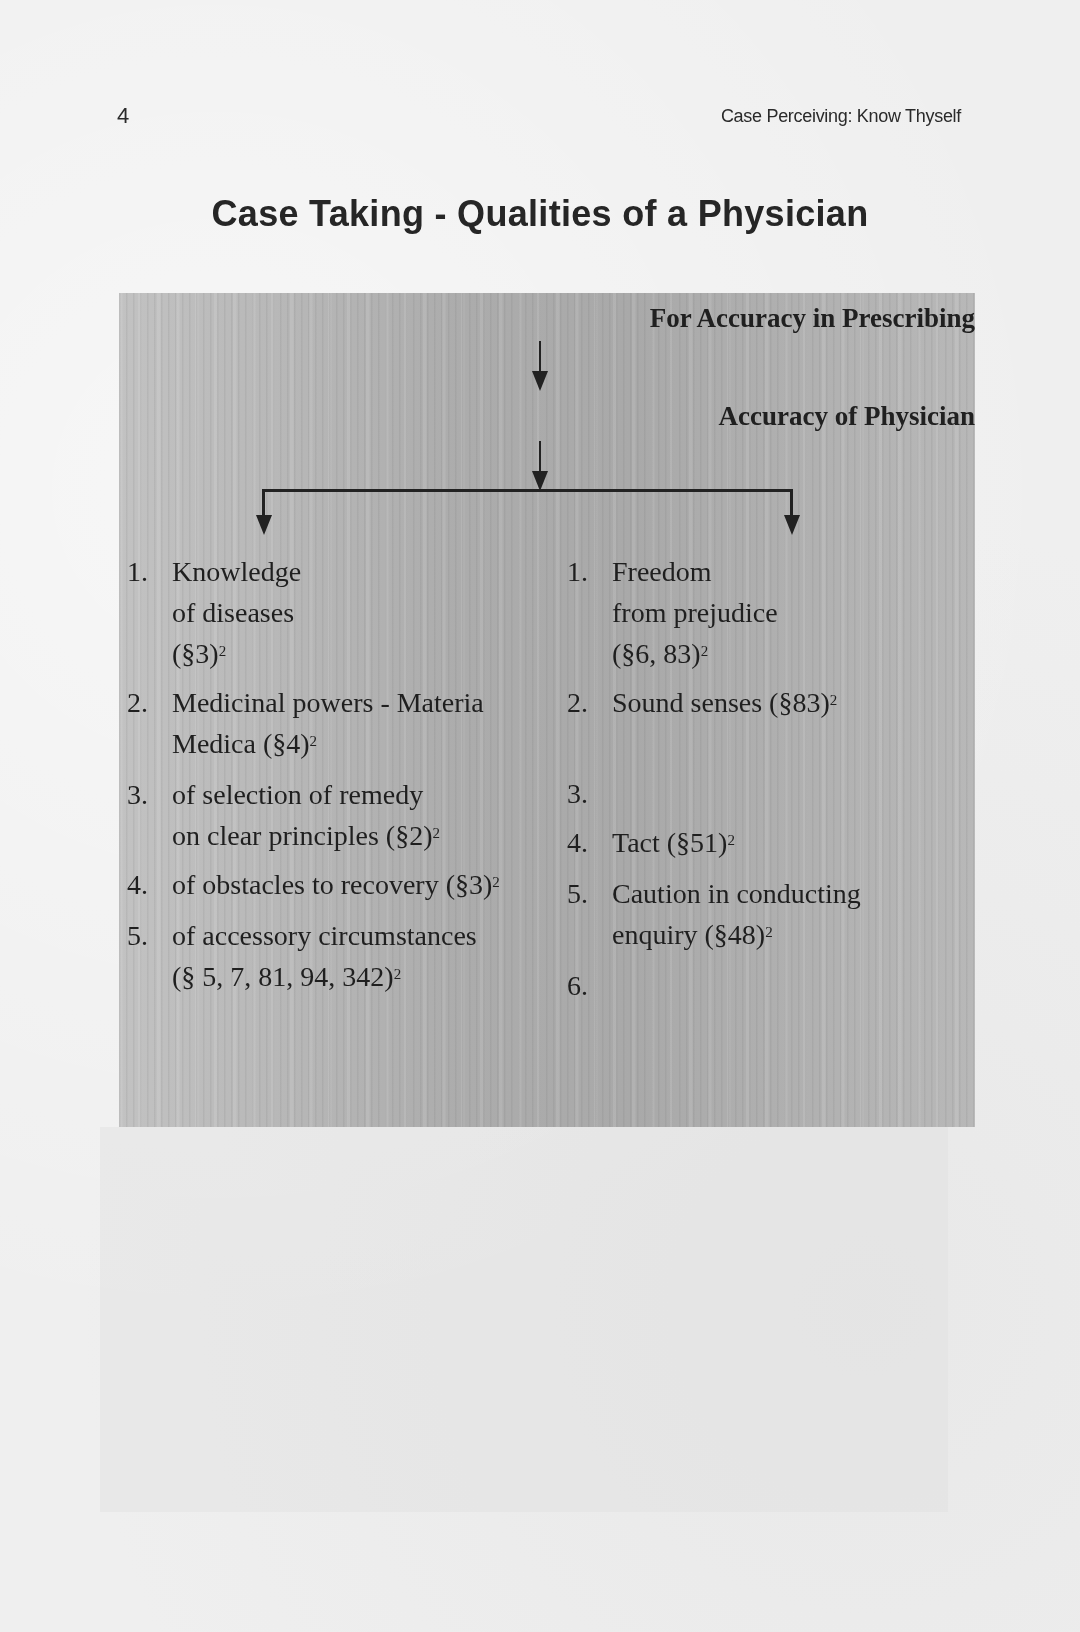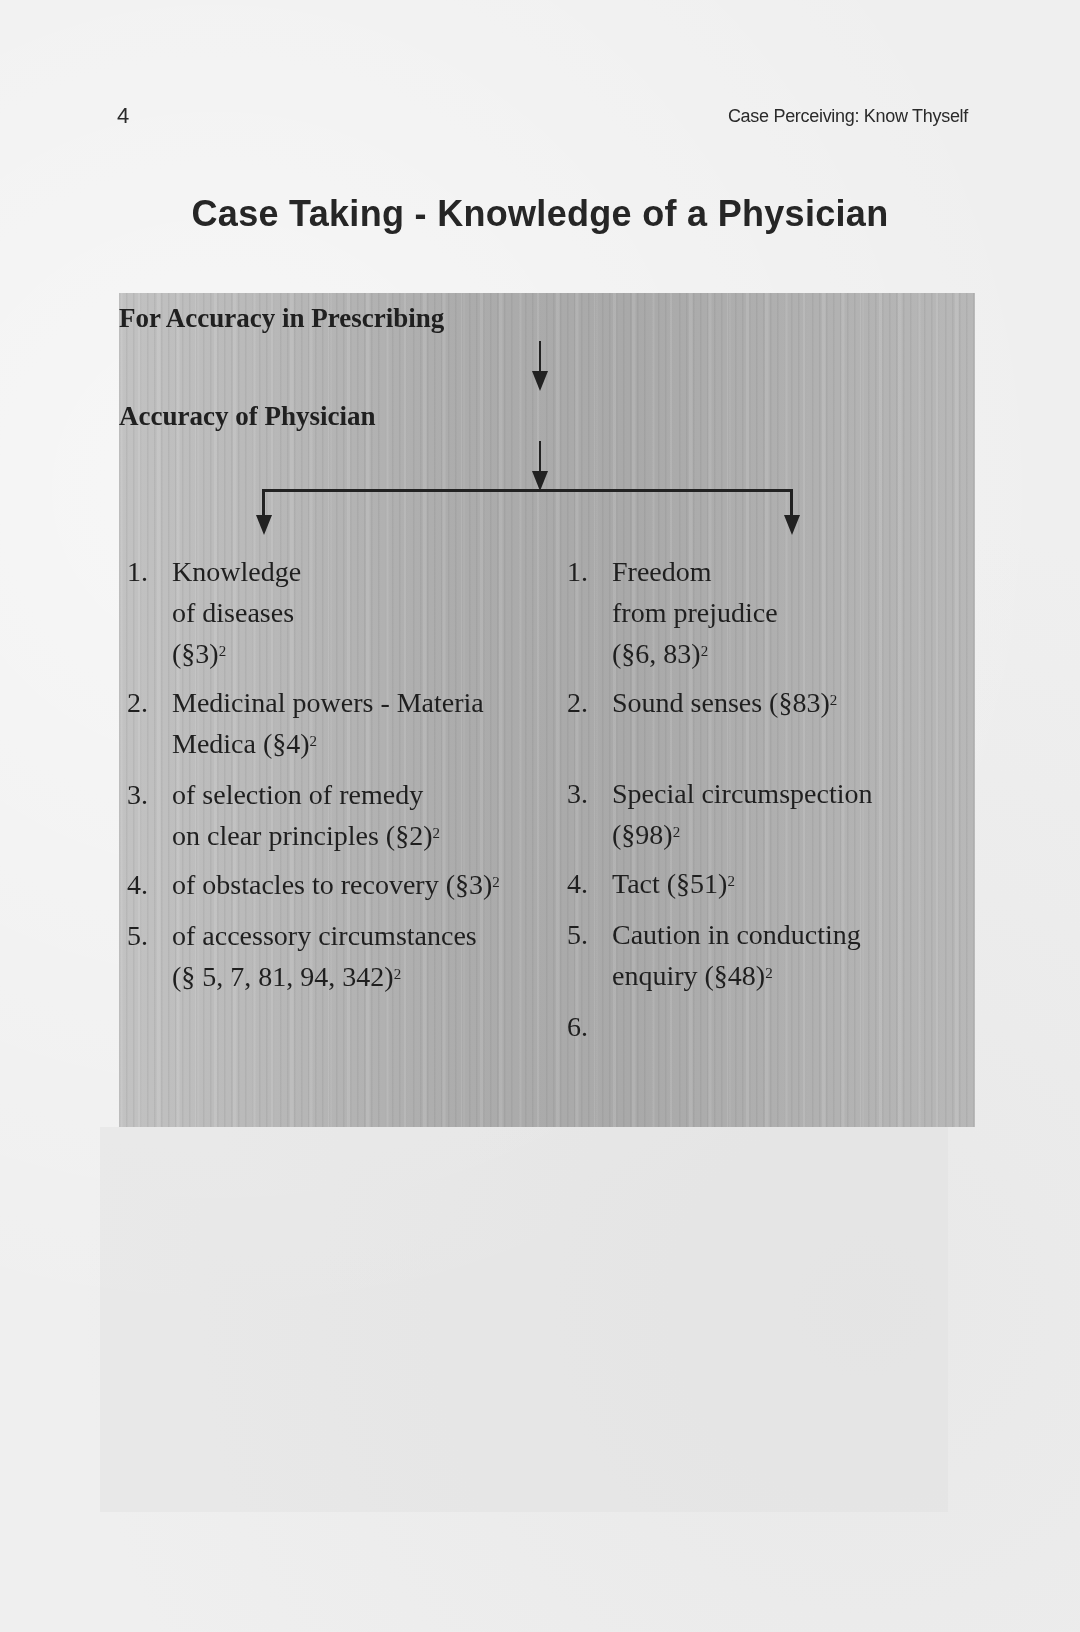--- a/index.html
+++ b/index.html
@@ -10,21 +10,21 @@
       radial-gradient(circle at 20% 30%, rgba(255,255,255,0.5), rgba(255,255,255,0) 60%),
       radial-gradient(circle at 80% 80%, rgba(220,220,220,0.35), rgba(255,255,255,0) 50%);
     font-family: "Liberation Serif", serif;
     color: #1e1e1e;
   }
   .page-number {
     position: absolute; left: 117px; top: 103px;
     font-family: "Liberation Sans", sans-serif; font-size: 22px; color: #2a2a2a;
   }
   .running-head {
-    position: absolute; right: 112px; top: 106px;
+    position: absolute; right: 119px; top: 106px;
     font-family: "Liberation Sans", sans-serif; font-size: 18px; color: #2a2a2a;
     letter-spacing: -0.3px;
   }
   .title {
     position: absolute; left: 0; width: 1080px; top: 193px; text-align: center;
     font-family: "Liberation Sans", sans-serif; font-weight: bold; font-size: 36px;
     color: #262626; letter-spacing: 0.3px;
   }
   .figure {
     position: absolute; left: 119px; top: 293px; width: 856px; height: 834px;
@@ -39,21 +39,21 @@
   .figure-ghost {
     position: absolute; left: 100px; top: 1127px; width: 848px; height: 385px;
     background: rgba(225,225,225,0.45);
   }
   .ghost-text {
     position: absolute; left: 215px; top: 340px; font-size: 44px; font-weight: bold;
     color: rgba(90,90,90,0.18); transform: scaleX(-1); letter-spacing: 2px;
     font-family: "Liberation Sans", sans-serif;
   }
   .node {
-    position: absolute; left: 0; width: 856px; text-align: left;
+    position: absolute; left: 0; width: 856px; text-align: right;
     font-weight: bold; font-size: 27px; color: #202020;
   }
   .node-top { top: 10px; }
   .node-mid { top: 108px; }
   .connector { position: absolute; background: #222; }
   .arrow-head {
     position: absolute; width: 0; height: 0;
     border-left: 8px solid transparent; border-right: 8px solid transparent;
     border-top: 20px solid #222;
   }
@@ -63,21 +63,21 @@
   .item { position: relative; display: flex; font-size: 28px; line-height: 41px; color: #1f1f1f; }
   .item .num { width: 45px; flex: 0 0 45px; text-align: left; }
   .item .txt { flex: 1; white-space: pre-line; }
   .item sup { font-size: 15px; vertical-align: top; position: relative; top: -2px; }
 </style>
 </head>
 <body>
 
 <div class="page-number">4</div>
 <div class="running-head">Case Perceiving: Know Thyself</div>
-<div class="title">Case Taking - Knowledge of a Physician</div>
+<div class="title">Case Taking - Qualities of a Physician</div>
 
 <div class="figure-ghost"></div>
 
 <div class="figure">
   <div class="ghost-text"></div>
 
   <div class="node node-top">For Accuracy in Prescribing</div>
   <div class="connector" style="left:420px; top:48px; width:2px; height:38px;"></div>
   <div class="arrow-head" style="left:413px; top:78px;"></div>
 
@@ -125,22 +125,20 @@
       <span class="txt"><span>Freedom
 from prejudice
 (§6, 83)</span><sup>2</sup></span>
     </div>
     <div class="item" style="margin-bottom:50px;">
       <span class="num">2.</span>
       <span class="txt"><span>Sound senses (§83)</span><sup>2</sup></span>
     </div>
     <div class="item" style="margin-bottom:8px;">
       <span class="num">3.</span>
-      <span class="txt"><span>Special circumspection
-(§98)</span><sup>2</sup></span>
     </div>
     <div class="item" style="margin-bottom:10px;">
       <span class="num">4.</span>
       <span class="txt"><span>Tact (§51)</span><sup>2</sup></span>
     </div>
     <div class="item" style="margin-bottom:10px;">
       <span class="num">5.</span>
       <span class="txt"><span>Caution in conducting
 enquiry (§48)</span><sup>2</sup></span>
     </div>

